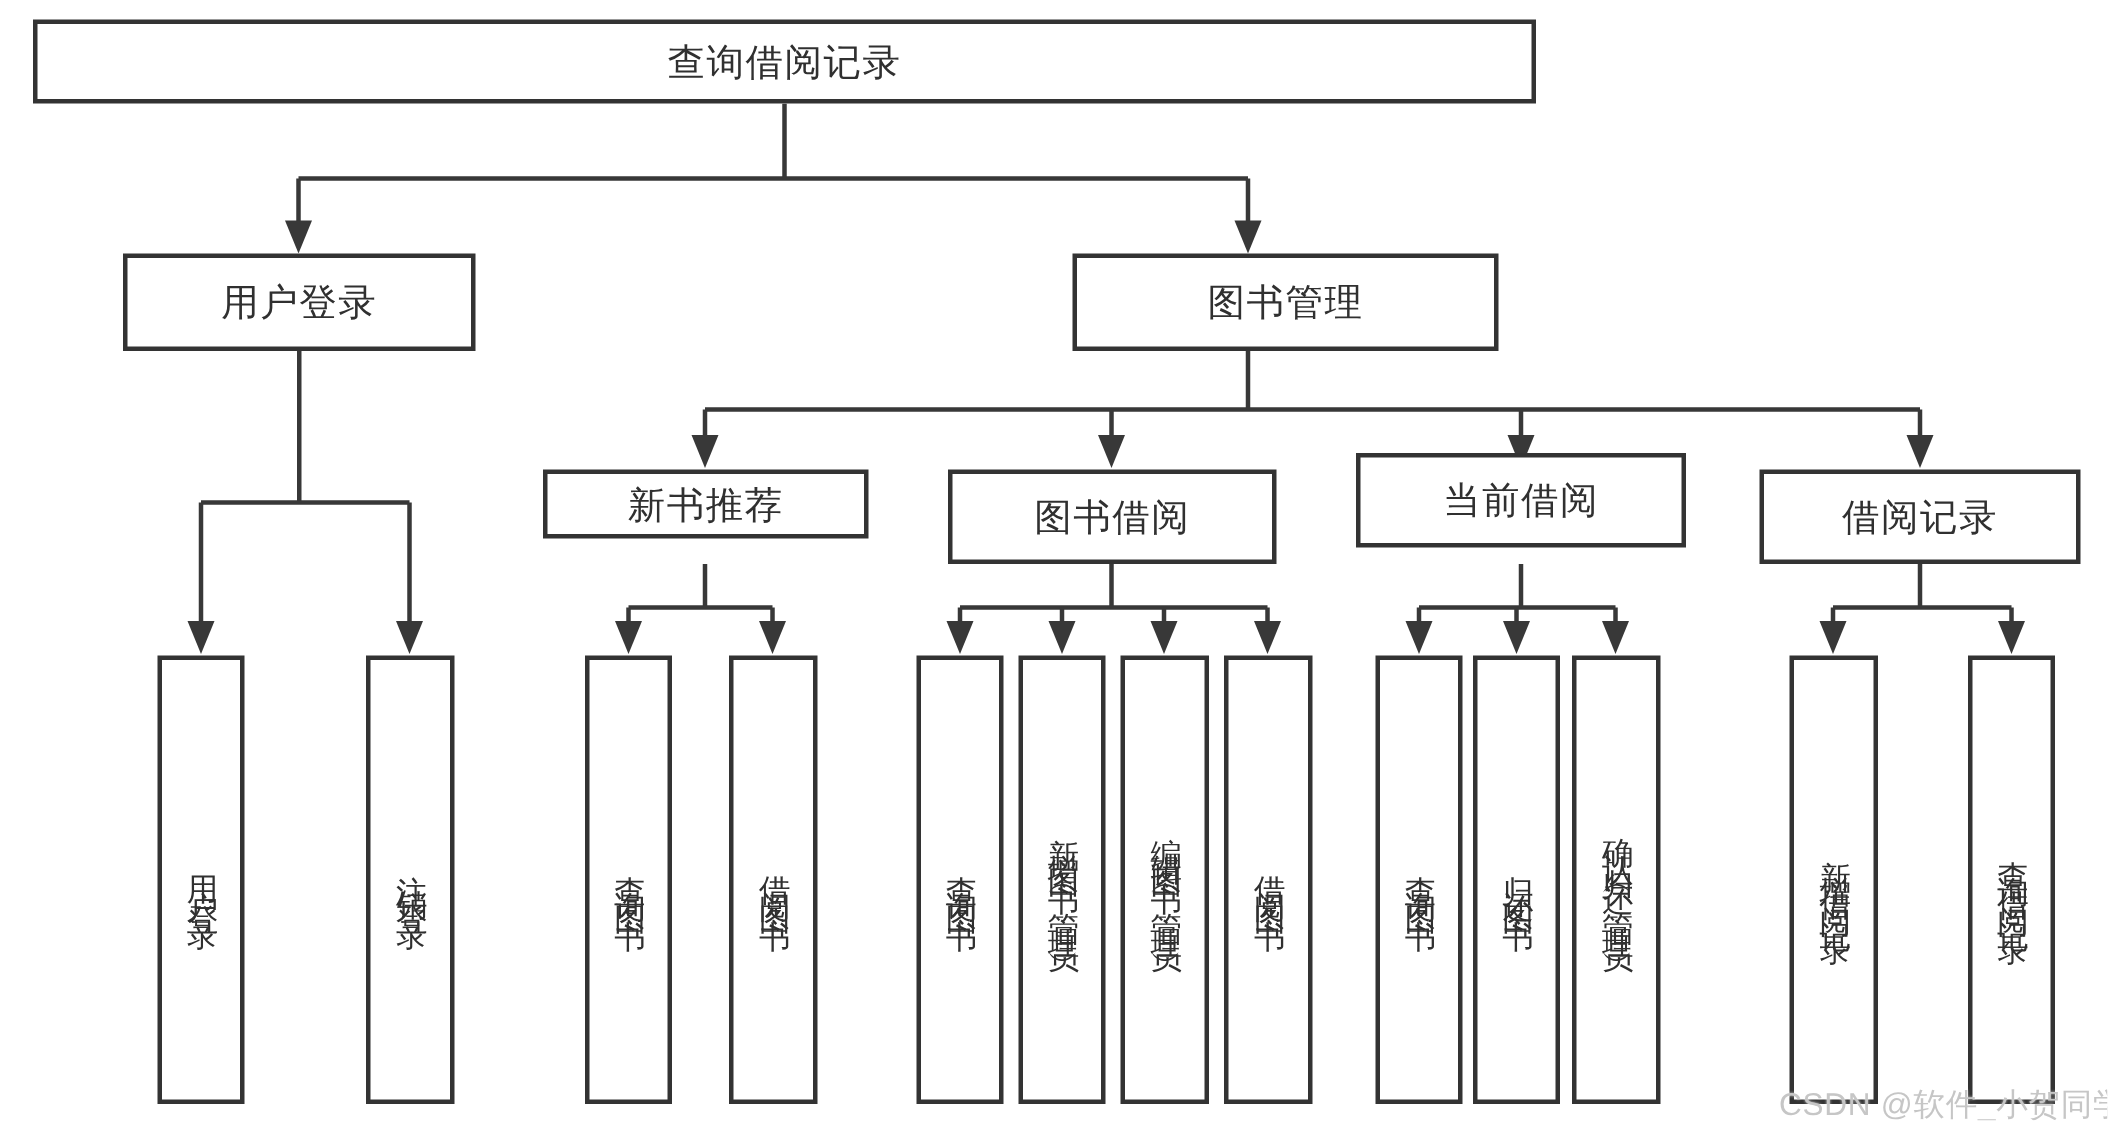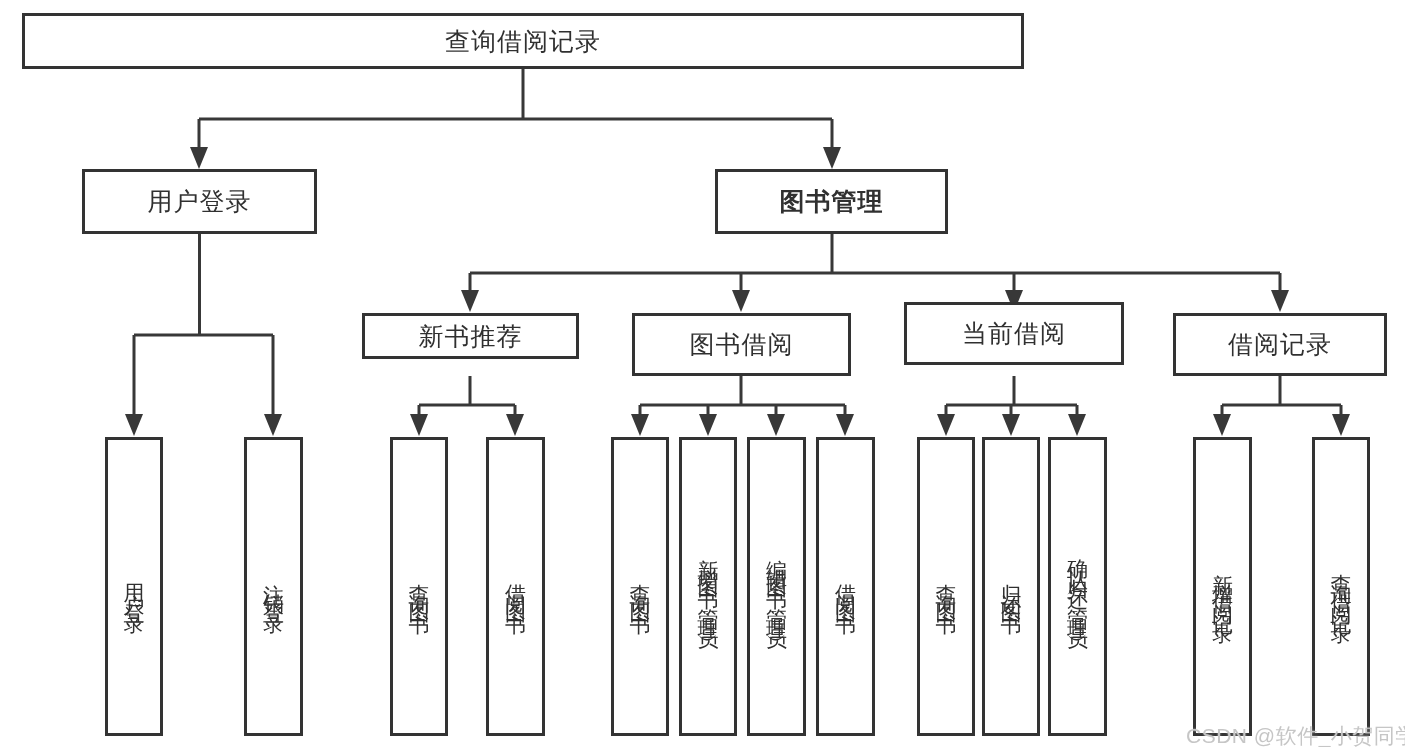--- a/index.html
+++ b/index.html
@@ -91,21 +91,21 @@
     </g>
   </svg>
 
   <div class="box" style="left:22px; top:13px; width:1002px; height:56px;">
     <span class="hlabel">查询借阅记录</span>
   </div>
 
   <div class="box" style="left:82px; top:169px; width:235px; height:65px;">
     <span class="hlabel">用户登录</span>
   </div>
-  <div class="box" style="left:715px; top:169px; width:233px; height:65px;font-weight:bold;">
+  <div class="box" style="left:715px; top:169px; width:284px; height:65px;">
     <span class="hlabel">图书管理</span>
   </div>
 
   <div class="box" style="left:362px; top:313px; width:217px; height:46px;">
     <span class="hlabel">新书推荐</span>
   </div>
   <div class="box" style="left:632px; top:313px; width:219px; height:63px;font-family:Liberation Serif, serif;">
     <span class="hlabel">图书借阅</span>
   </div>
   <div class="box" style="left:904px; top:302px; width:220px; height:63px;">

